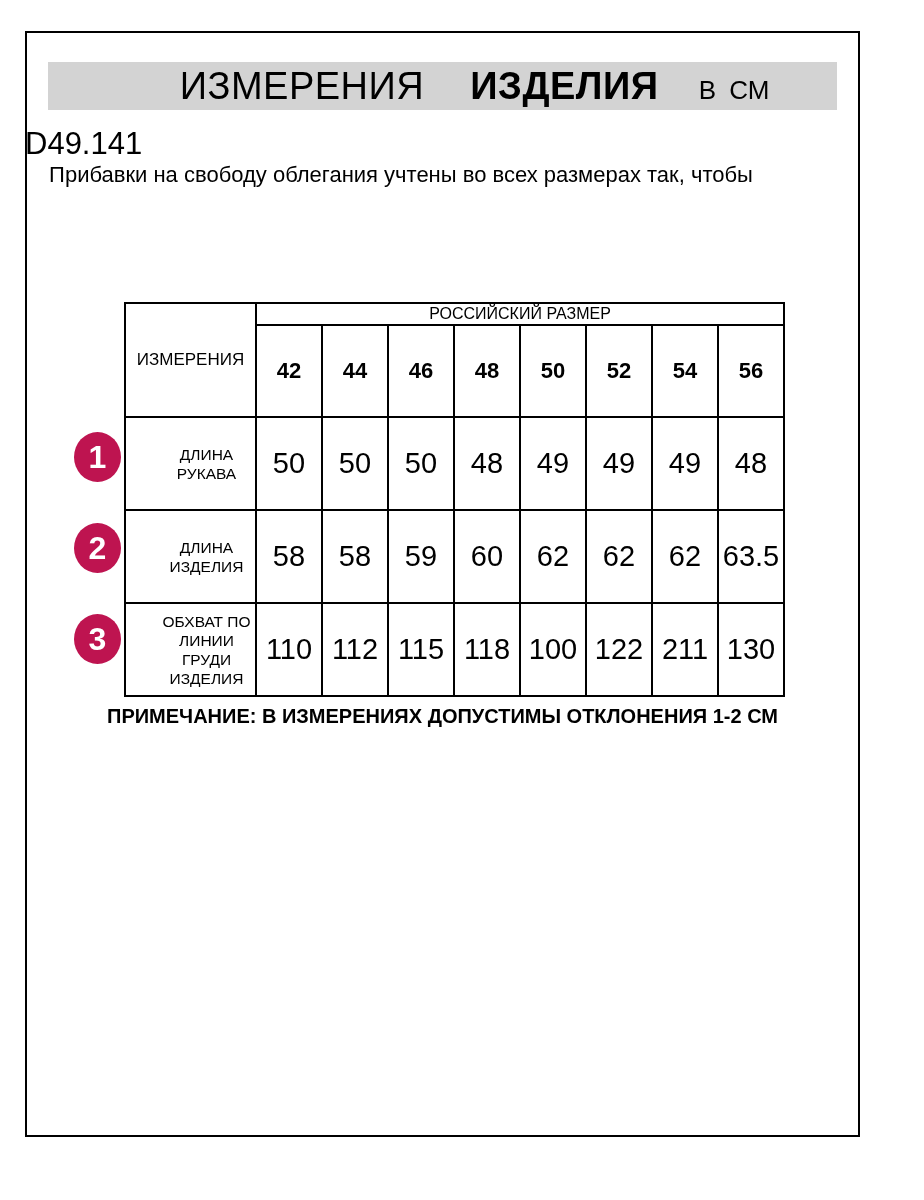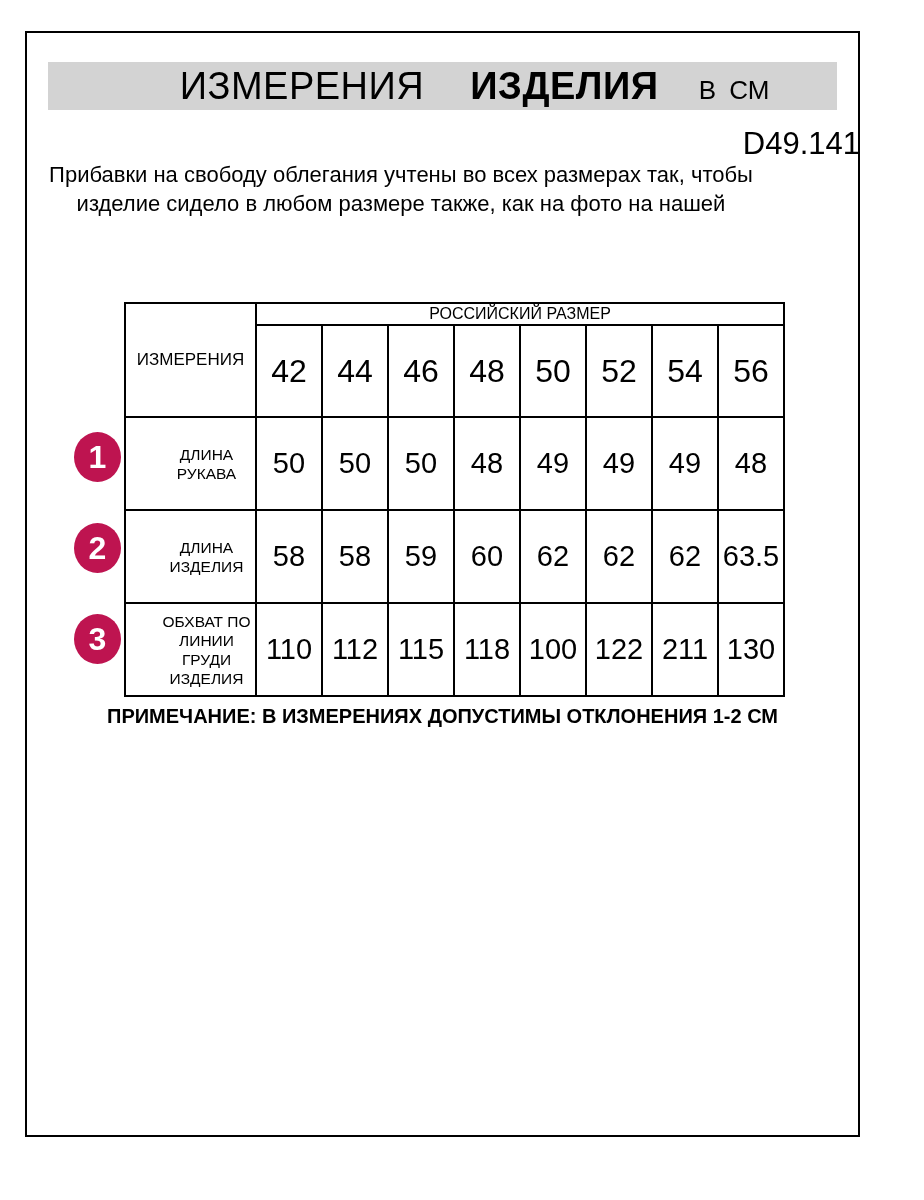--- a/index.html
+++ b/index.html
@@ -50,21 +50,21 @@
     font-size: 26px;
     font-weight: 400;
     margin-left: 40px;
     word-spacing: 6px;
   }
   .product-code {
     position: absolute;
     left: 25px;
     top: 126px;
     width: 835px;
-    text-align: right;
+    text-align: left;
     font-size: 31px;
     font-weight: 400;
   }
   .description {
     position: absolute;
     left: 25px;
     top: 160px;
     width: 752px;
     text-align: center;
     font-size: 22px;
@@ -90,22 +90,22 @@
     width: 129px;
     font-size: 17px;
   }
   td.group-header-cell {
     height: 20px;
     font-size: 16px;
   }
   tr.sizes-row td { height: 90px; }
   td.size-cell {
     width: 64px;
-    font-size: 32px;
-    font-weight: 400;
+    font-size: 22px;
+    font-weight: 700;
   }
   tr.data-row td { height: 91px; }
   td.label-cell {
     font-size: 15.5px;
     line-height: 19px;
   }
   .lbl-line { display: block; padding-left: 32px; }
   td.val-cell { font-size: 29px; }
   .badge {
     position: absolute;
@@ -140,21 +140,20 @@
 <div class="page-frame"></div>
 
 <div class="title-bar">
   <span class="title-measure">ИЗМЕРЕНИЯ</span><span class="title-product">ИЗДЕЛИЯ</span><span class="title-units">В СМ</span>
 </div>
 
 <div class="product-code">D49.141</div>
 
 <div class="description">
   <span class="desc-line">Прибавки на свободу облегания учтены во всех размерах так, чтобы</span>
-  <span class="desc-line">изделие сидело в любом размере также, как на фото на нашей</span>
 </div>
 
 <table class="size-table">
   <colgroup>
     <col style="width:129px">
     <col style="width:64px">
       <col style="width:64px">
       <col style="width:64px">
       <col style="width:64px">
     <col style="width:64px">

